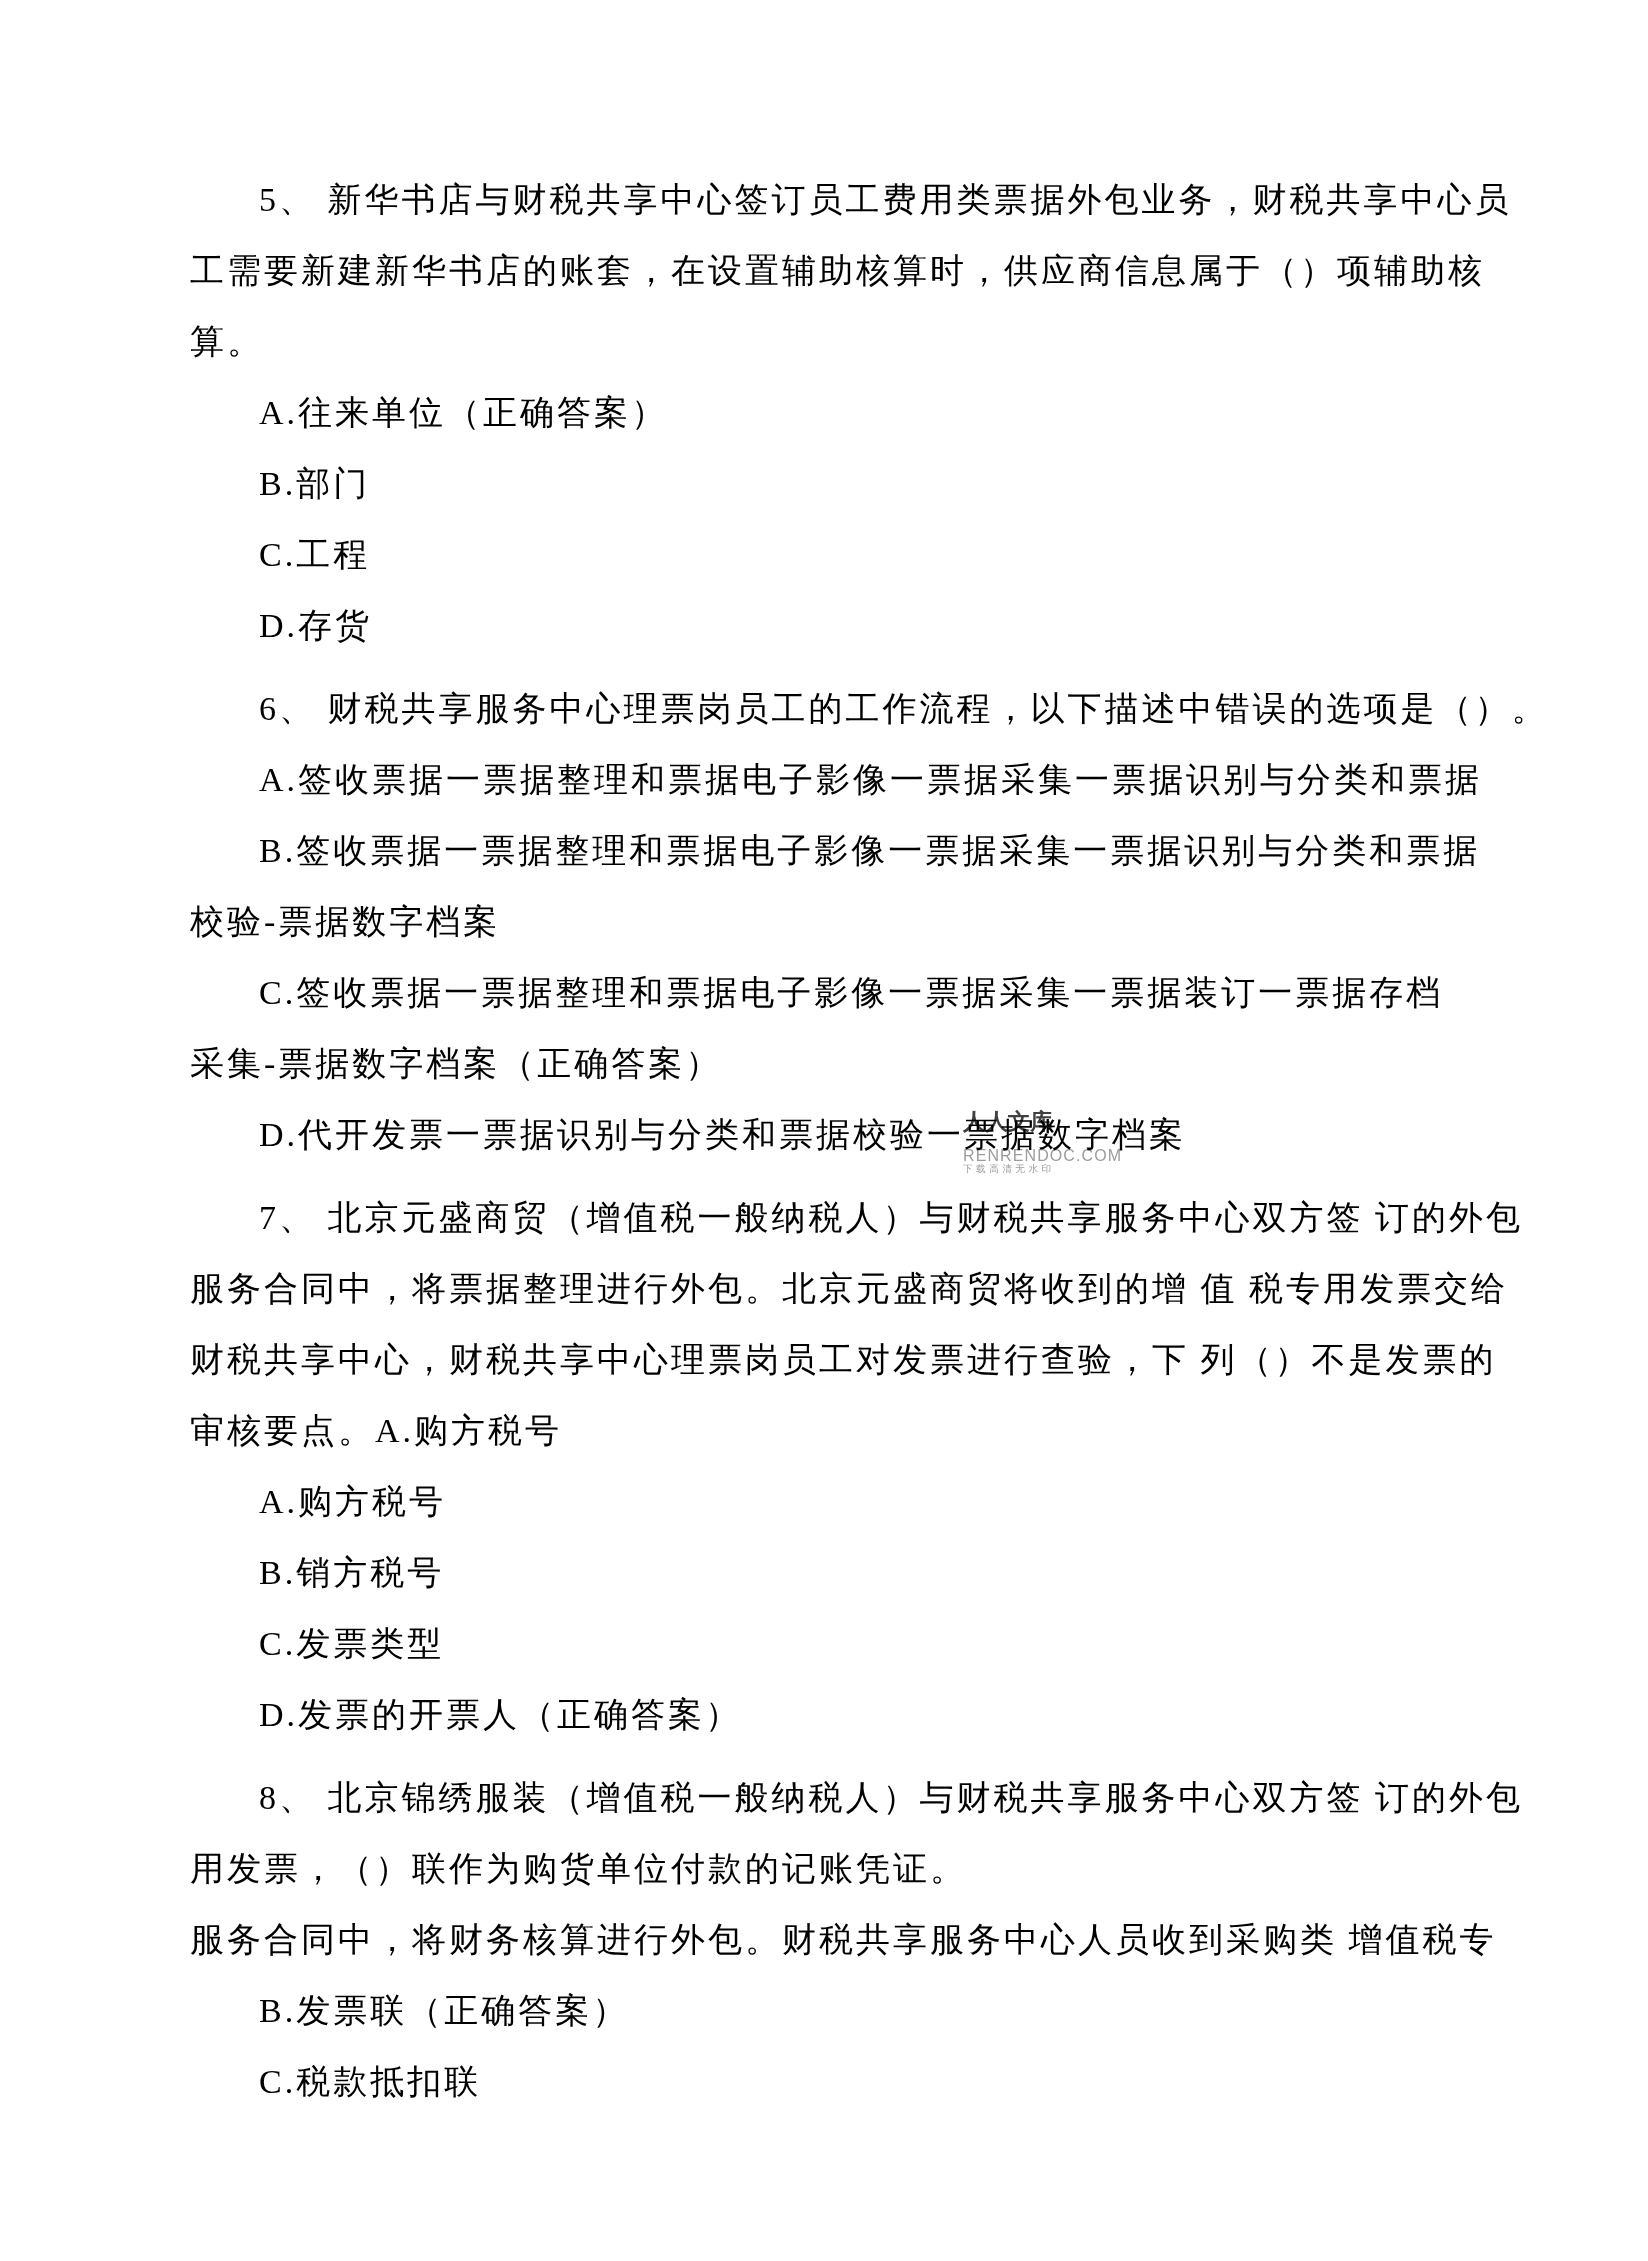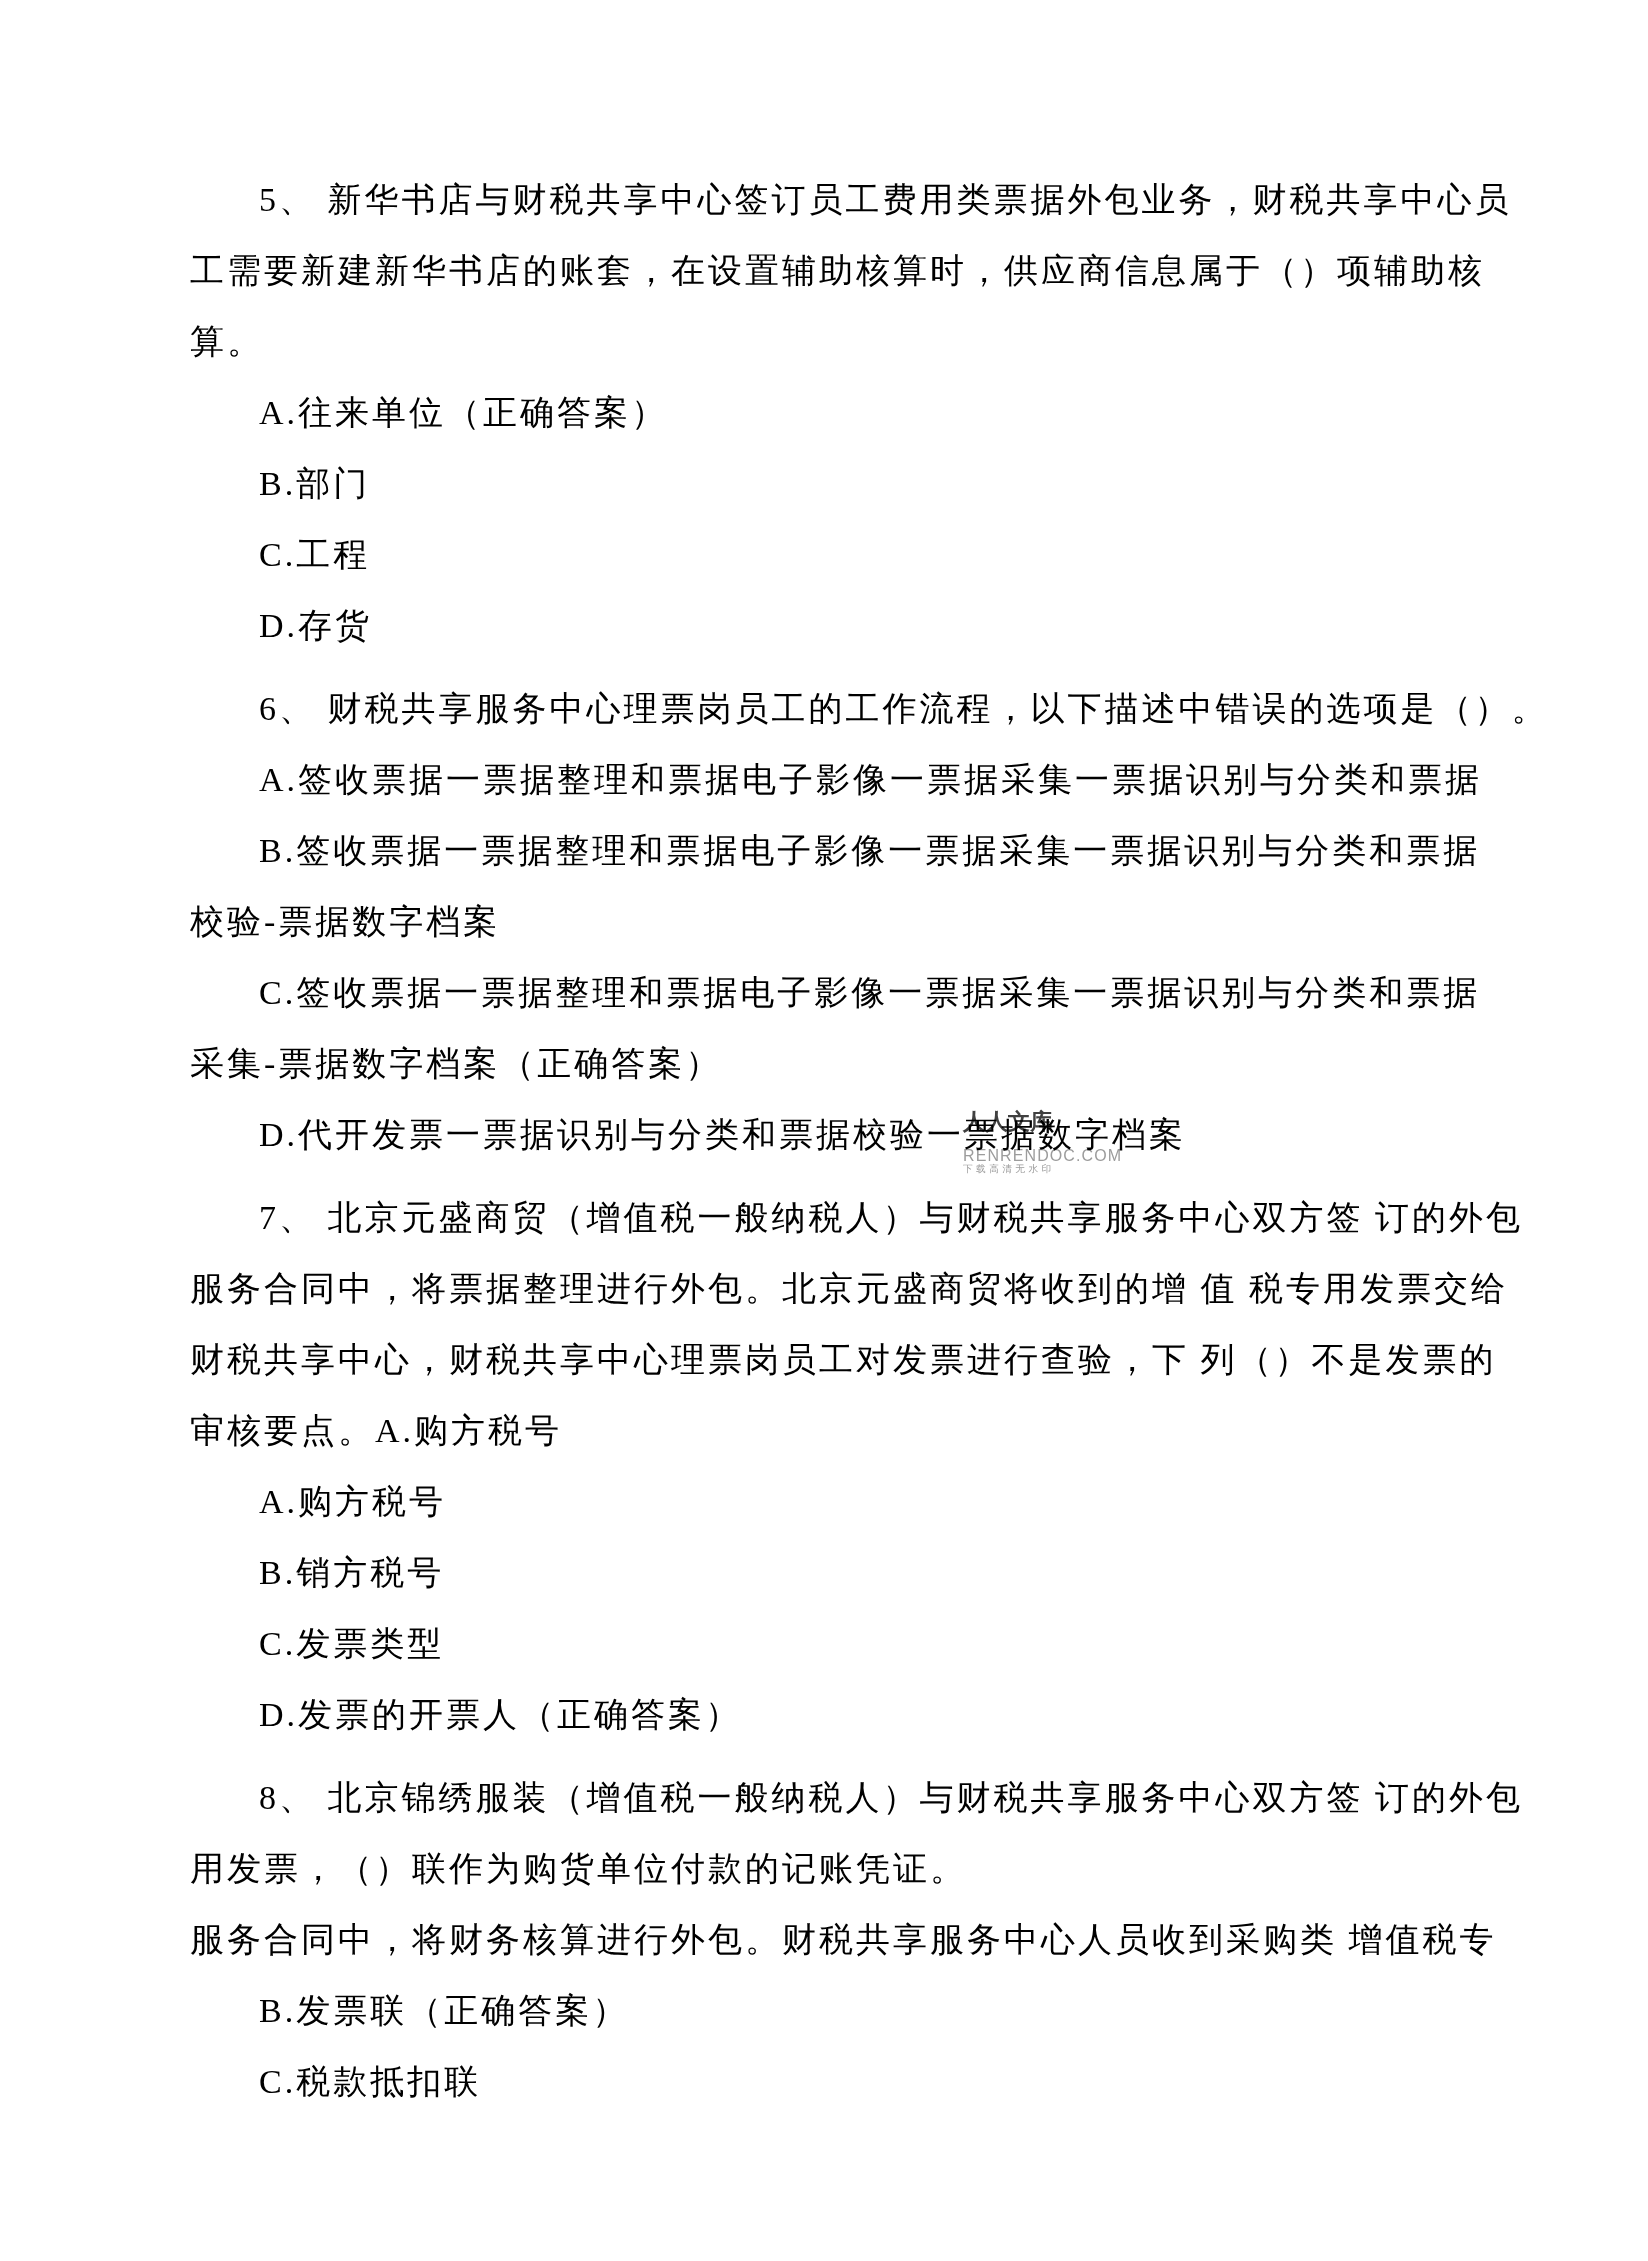--- a/index.html
+++ b/index.html
@@ -87,21 +87,21 @@
       <div class="line indent">B.部门</div>
       <div class="line indent">C.工程</div>
       <div class="line indent">D.存货</div>
     </div>
 
     <div class="qsection">
       <div class="line indent">6、 财税共享服务中心理票岗员工的工作流程，以下描述中错误的选项是（）。</div>
       <div class="line indent">A.签收票据一票据整理和票据电子影像一票据采集一票据识别与分类和票据</div>
       <div class="line indent">B.签收票据一票据整理和票据电子影像一票据采集一票据识别与分类和票据</div>
       <div class="line">校验-票据数字档案</div>
-      <div class="line indent">C.签收票据一票据整理和票据电子影像一票据采集一票据识别与分类和票据</div>
+      <div class="line indent">C.签收票据一票据整理和票据电子影像一票据采集一票据装订一票据存档</div>
       <div class="line">采集-票据数字档案（正确答案）</div>
       <div class="line indent">D.代开发票一票据识别与分类和票据校验一票据数字档案</div>
     </div>
 
     <div class="qsection">
       <div class="line indent">7、 北京元盛商贸（增值税一般纳税人）与财税共享服务中心双方签 订的外包</div>
       <div class="line">服务合同中，将票据整理进行外包。北京元盛商贸将收到的增 值 税专用发票交给</div>
       <div class="line">财税共享中心，财税共享中心理票岗员工对发票进行查验，下 列（）不是发票的</div>
       <div class="line">审核要点。A.购方税号</div>
       <div class="line indent">A.购方税号</div>

